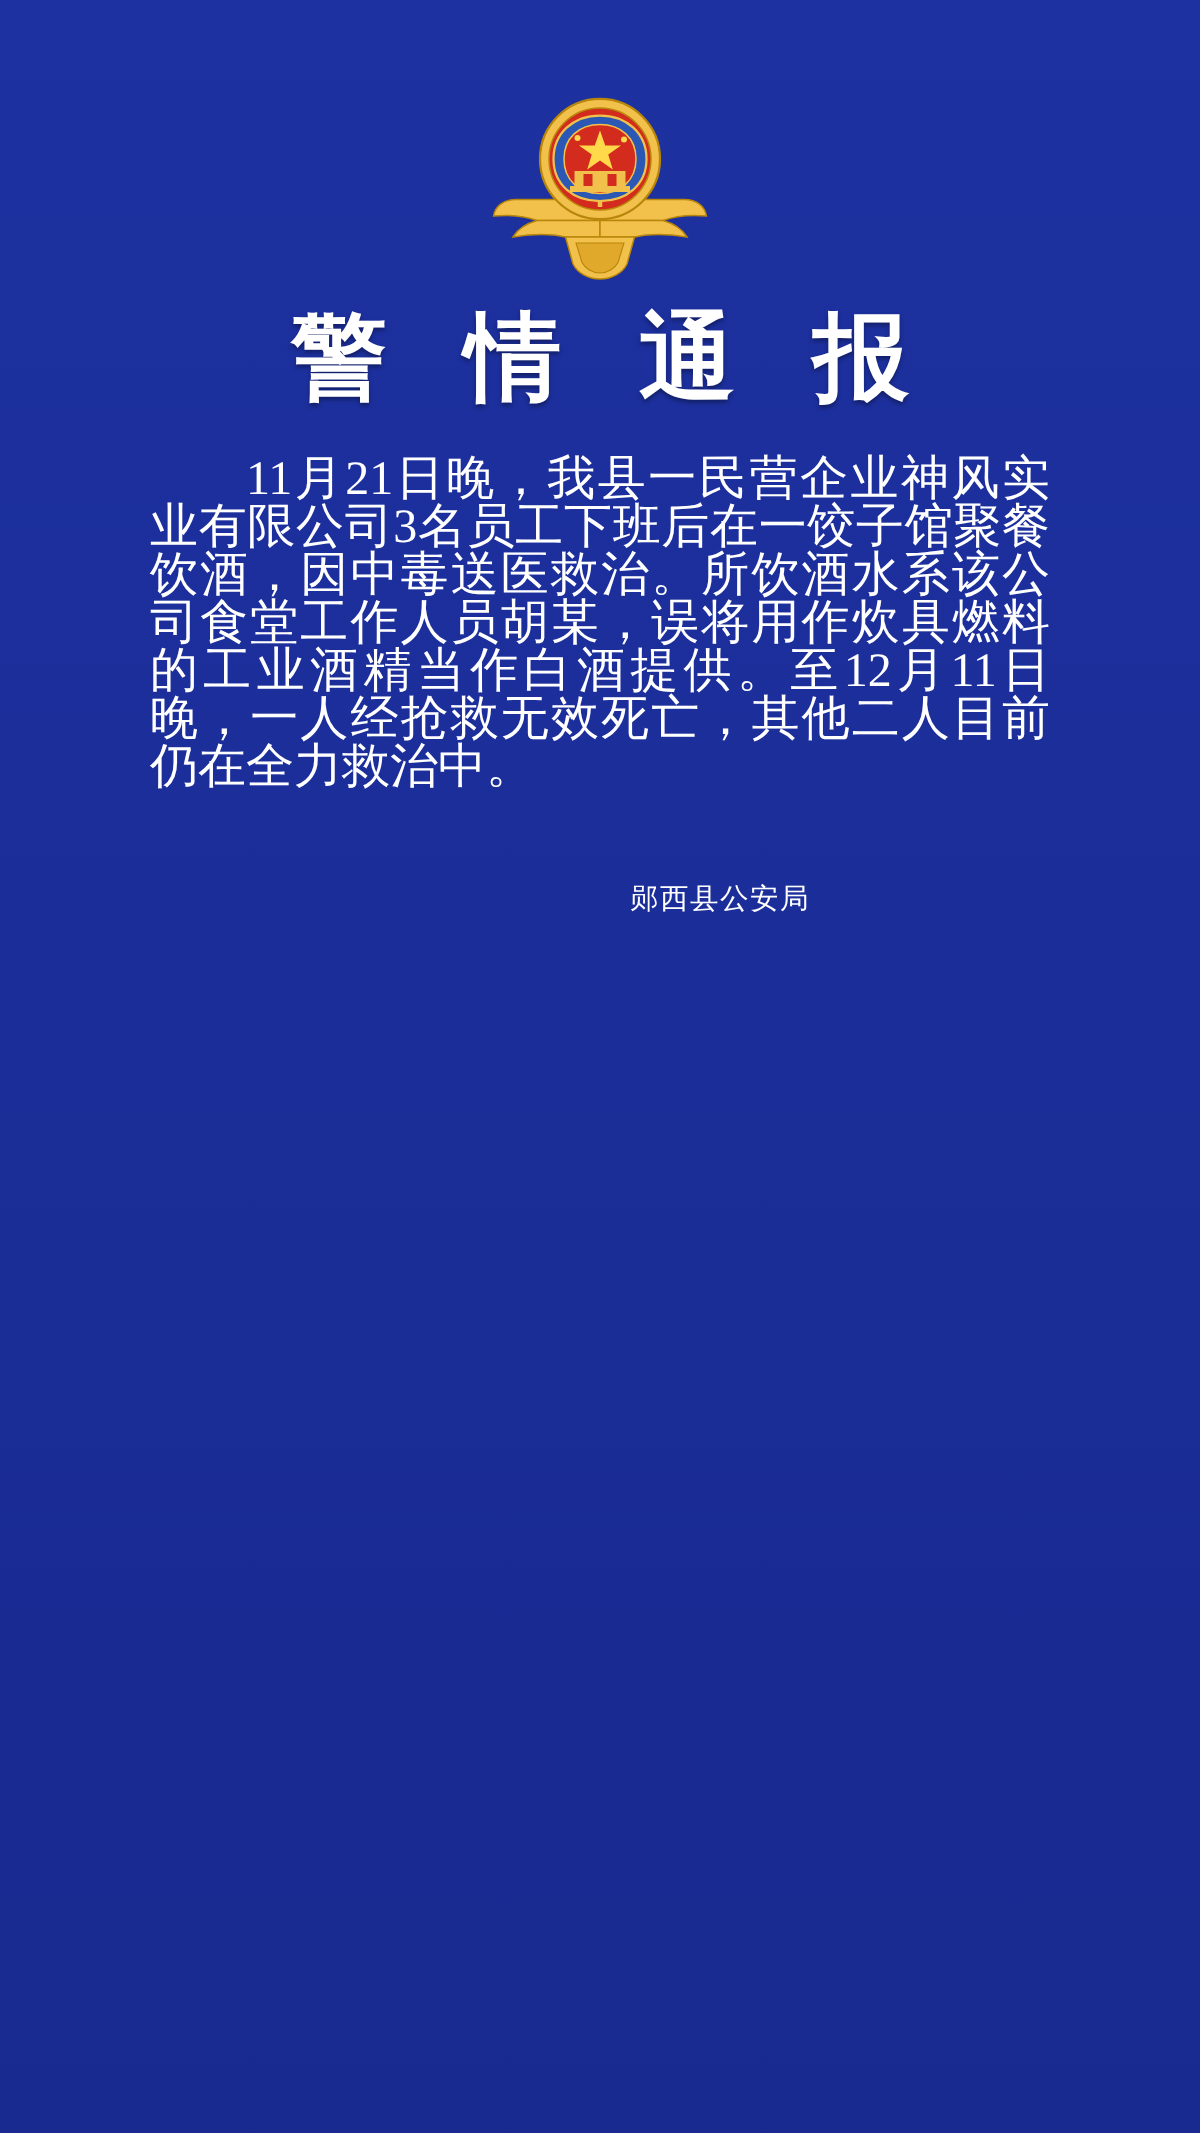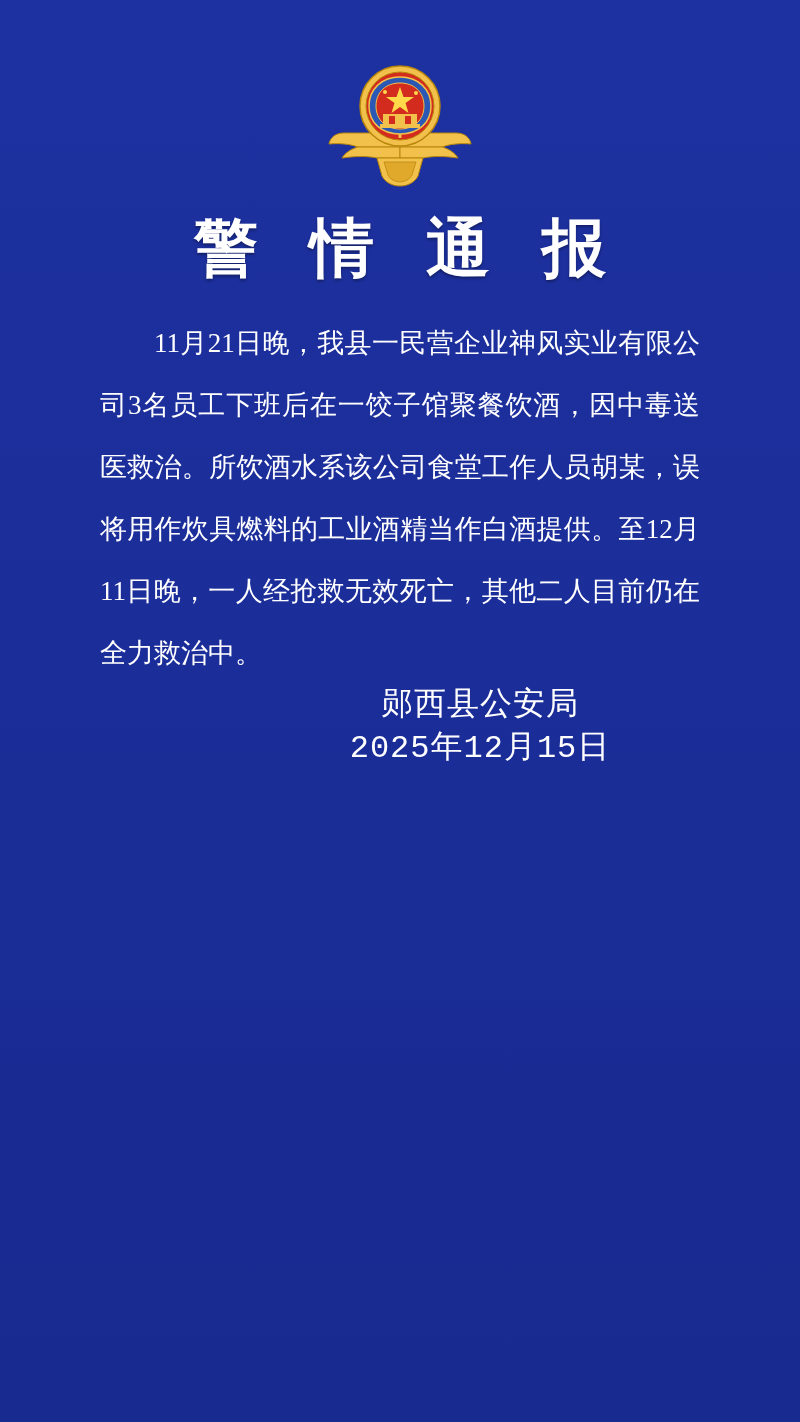--- a/index.html
+++ b/index.html
@@ -29,60 +29,61 @@
     justify-content: center;
   }
   .emblem {
     width: 150px;
     height: 132px;
     position: relative;
   }
 
   
   .title {
-    margin-top: 22px;
+    margin-top: 12px;
     text-align: center;
     color: #ffffff;
     font-size: 64px;
     font-weight: bold;
     letter-spacing: 18px;
     text-indent: 18px;
     line-height: 1.15;
     text-shadow: 0 2px 3px rgba(0,0,0,0.35);
     font-family: "Liberation Serif", "DejaVu Serif", serif;
   }
 
   
   .body-copy {
     margin: 26px auto 0 auto;
     width: 600px;
     color: #ffffff;
-    font-size: 27px;
-    line-height: 62px;
+    font-size: 32px;
+    line-height: 32px;
     text-align: justify;
     text-justify: inter-ideograph;
     font-family: "Liberation Serif", "DejaVu Serif", serif;
   }
   .body-copy p {
     margin: 0;
     text-indent: 2em;
   }
 
   
   .signature {
+    margin-top: 52px;
     width: 600px;
     margin-left: auto;
     margin-right: auto;
     color: #ffffff;
-    font-size: 32px;
+    font-size: 19px;
     line-height: 43px;
     text-align: center;
     padding-left: 160px;
     box-sizing: border-box;
-    font-family: Liberation Mono, monospace;
+    font-family: Liberation Serif, serif;
   }
   .signature div {
     letter-spacing: 1px;
   }
 </style>
 </head>
 <body>
 
 <div class="page">
 
@@ -125,16 +126,15 @@
   </div>
 
   <div class="title">警 情 通 报</div>
 
   <div class="body-copy">
     <p>11月21日晚，我县一民营企业神风实业有限公司3名员工下班后在一饺子馆聚餐饮酒，因中毒送医救治。所饮酒水系该公司食堂工作人员胡某，误将用作炊具燃料的工业酒精当作白酒提供。至12月11日晚，一人经抢救无效死亡，其他二人目前仍在全力救治中。</p>
   </div>
 
   <div class="signature">
     <div>郧西县公安局</div>
-    <div>2025年12月15日</div>
   </div>
 
 </div>
 
 </body></html>

